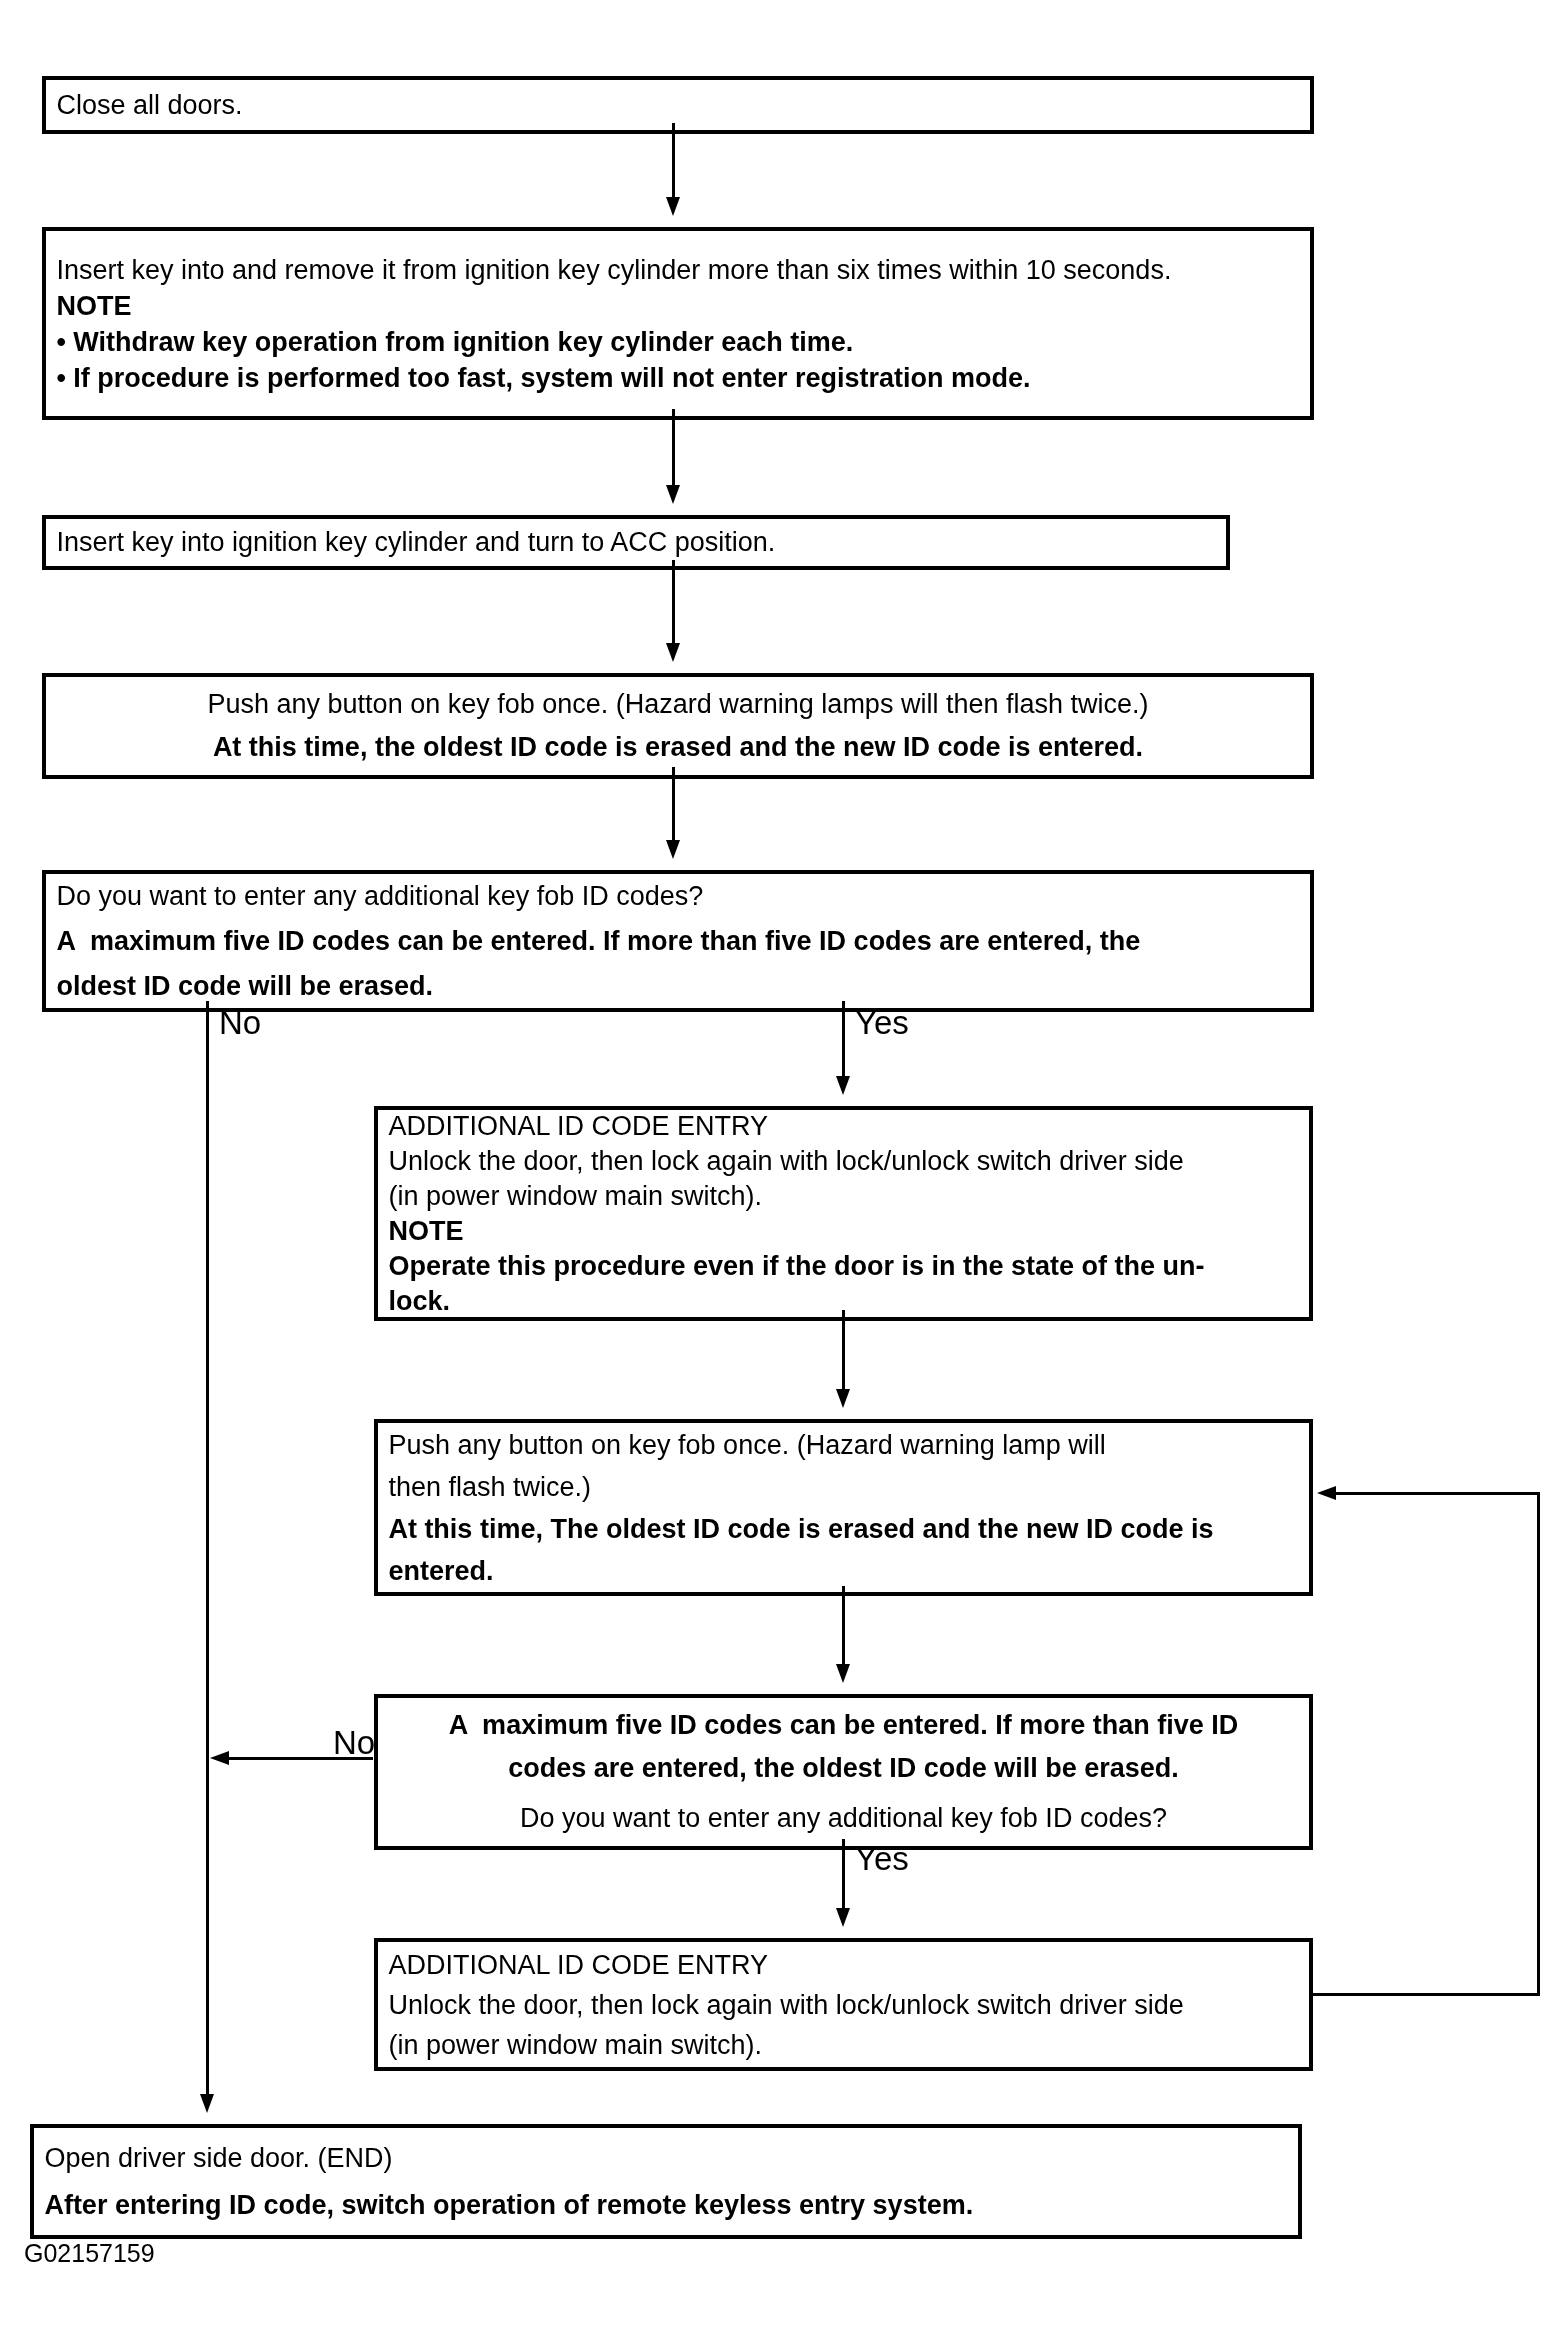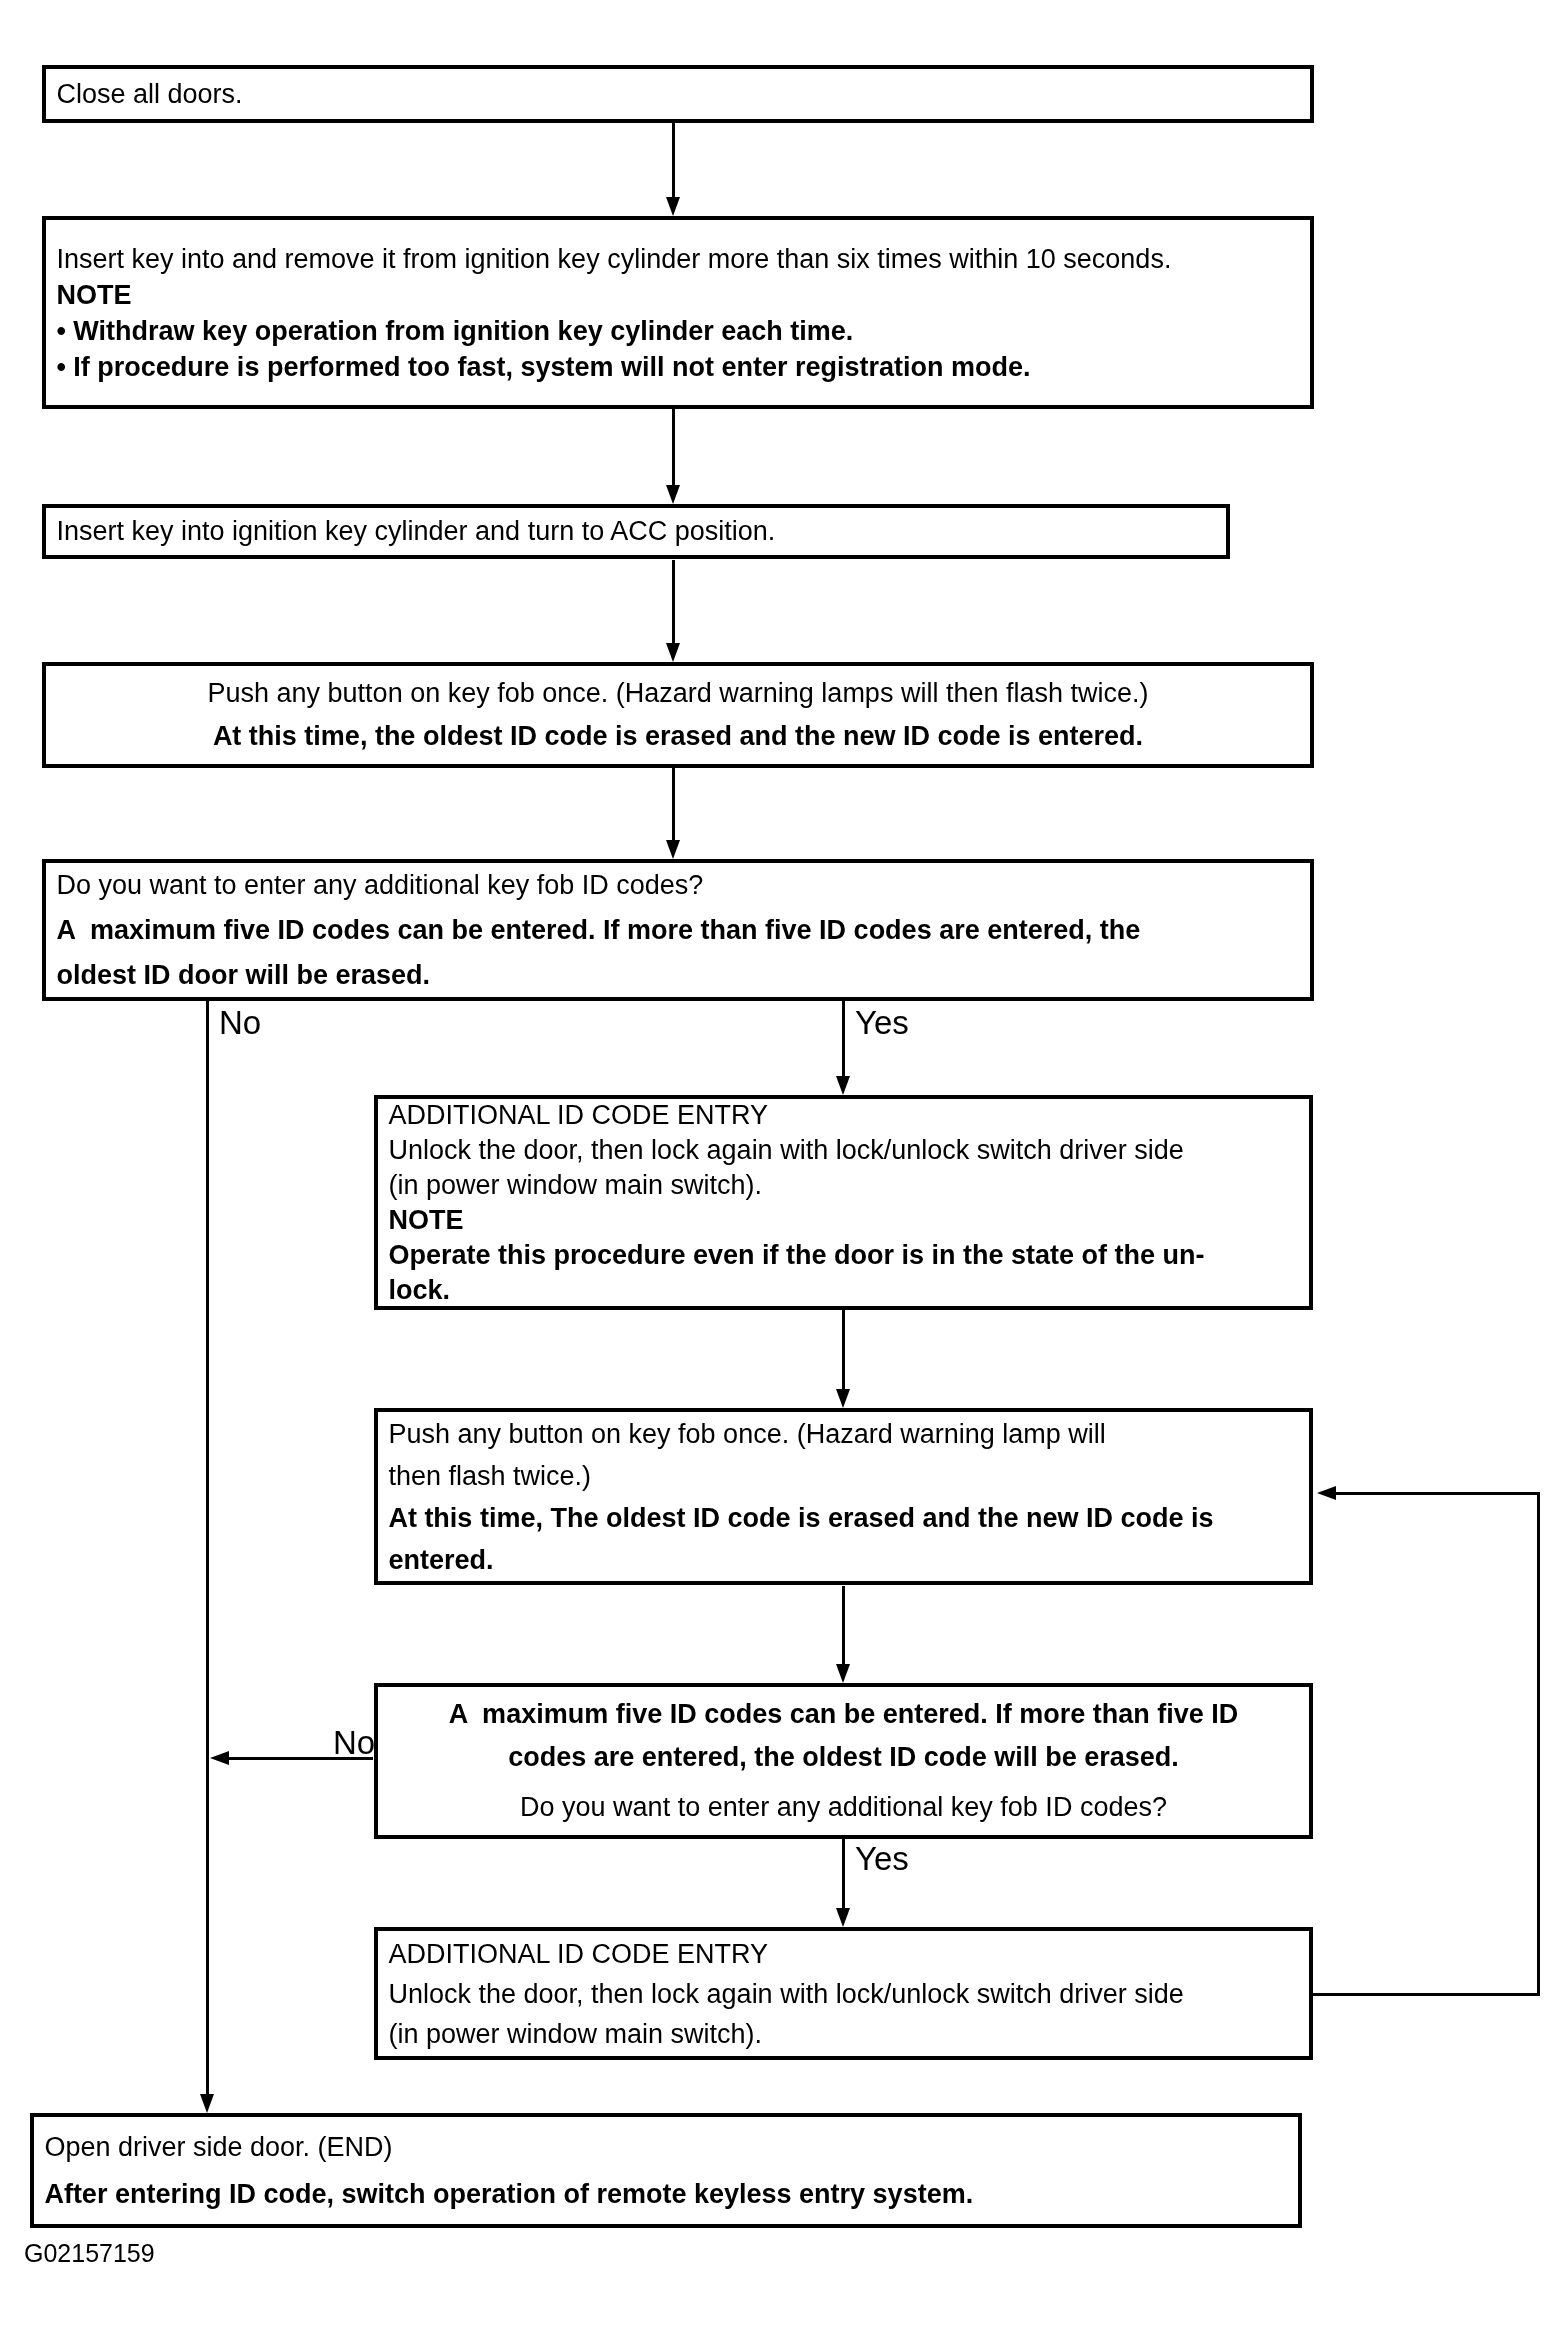--- a/index.html
+++ b/index.html
@@ -1,19 +1,19 @@
 <!DOCTYPE html>
 <html style="font-size:14px"><head>
 <meta charset="utf-8">
 <style>
   html,body{margin:0;padding:0;background:#fff;}
   #page{position:relative;width:1566px;height:2330px;background:#ffffff;
         font-family:"Liberation Sans", sans-serif;color:#000;overflow:hidden;}
   .box{position:absolute;box-sizing:border-box;border:4.3px solid #000;background:#fff;
-       display:flex;flex-direction:column;justify-content:center;padding:0 10.4px;}
+       display:flex;flex-direction:column;justify-content:center;padding:0 10.4px;margin-top:11px;}
   .line{font-size:27px;color:#000;white-space:pre;}
   .b{font-weight:700;}
   .lh40 .line{line-height:35px;}
   .lh42 .line{line-height:36px;}
   .lh46 .line{line-height:40px;}
   .lh48 .line{line-height:42px;}
   .lh50 .line{line-height:43px;text-align:center;}
   .lh52 .line{line-height:45px;}
   .lh54 .line{line-height:47px;}
   .gap{margin-top:7px;}
@@ -62,21 +62,21 @@
     <div class="line">Push any button on key fob once. (Hazard warning lamps will then flash twice.)</div>
     <div class="line b">At this time, the oldest ID code is erased and the new ID code is entered.</div>
   </div>
 
   <div class="vline" style="left:672px;top:767px;height:73px"></div>
   <div class="ah-down" style="left:666px;top:840px"></div>
 
   <div class="box lh52" style="left:42px;top:859px;width:1272px;height:142px">
     <div class="line">Do you want to enter any additional key fob ID codes?</div>
     <div class="line b">A  maximum five ID codes can be entered. If more than five ID codes are entered, the</div>
-    <div class="line b">oldest ID door will be erased.</div>
+    <div class="line b">oldest ID code will be erased.</div>
   </div>
 
   <div class="branch-label" style="left:219px;top:1008px">No</div>
   <div class="vline" style="left:206px;top:1001px;height:1093px"></div>
   <div class="ah-down" style="left:200px;top:2094px"></div>
 
   <div class="branch-label" style="left:855px;top:1008px">Yes</div>
   <div class="vline" style="left:842px;top:1001px;height:75px"></div>
   <div class="ah-down" style="left:836px;top:1076px"></div>
 

